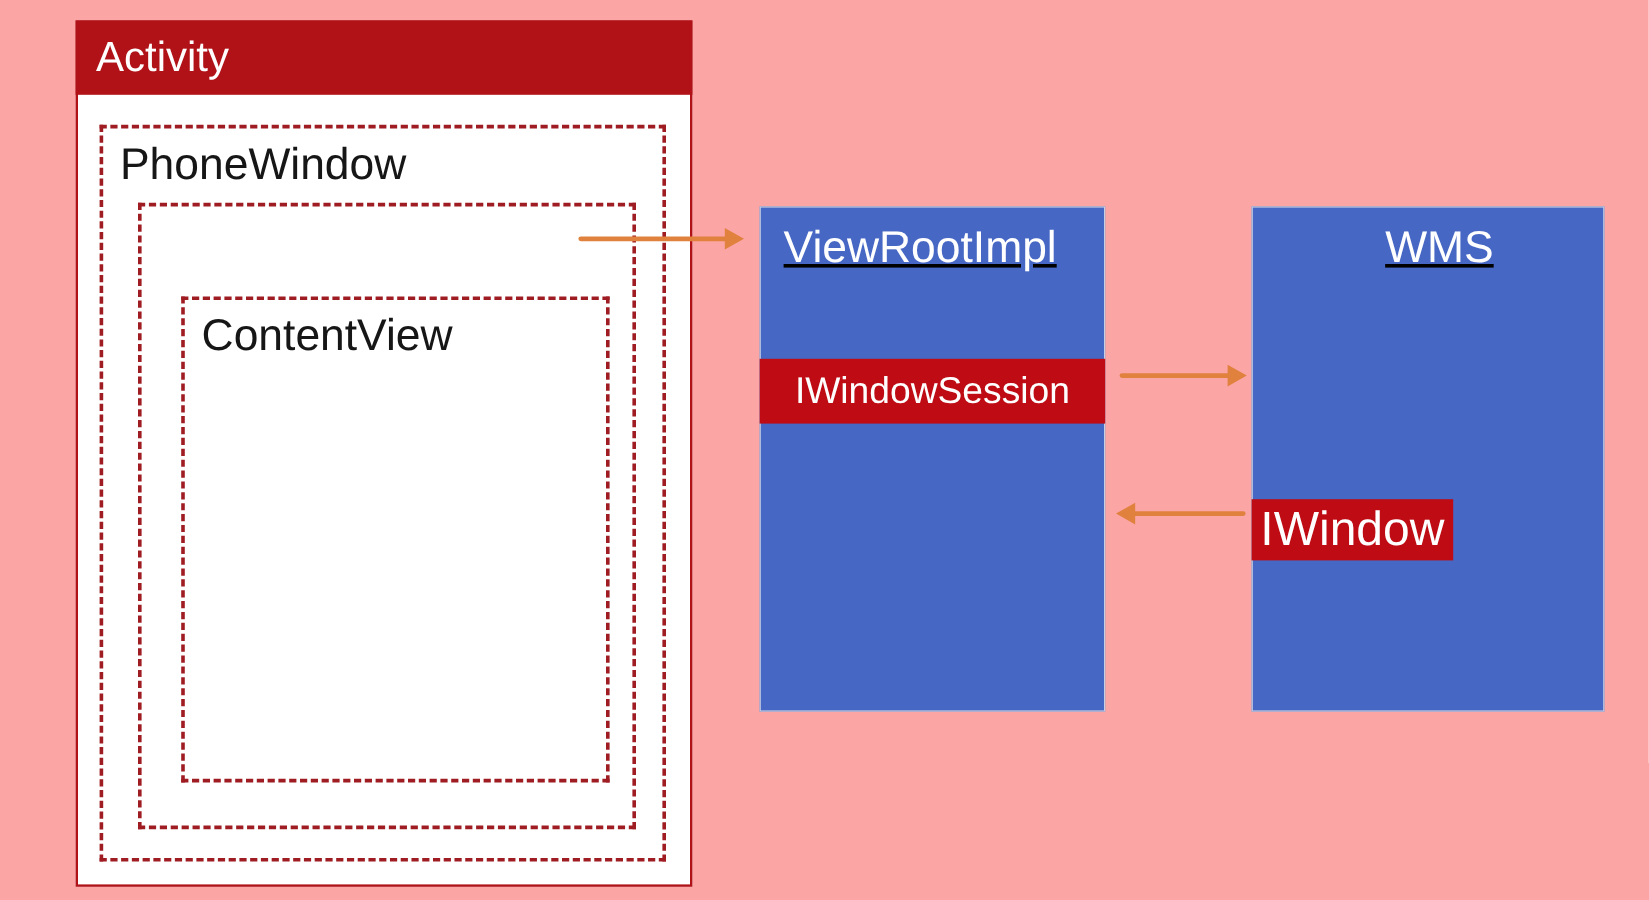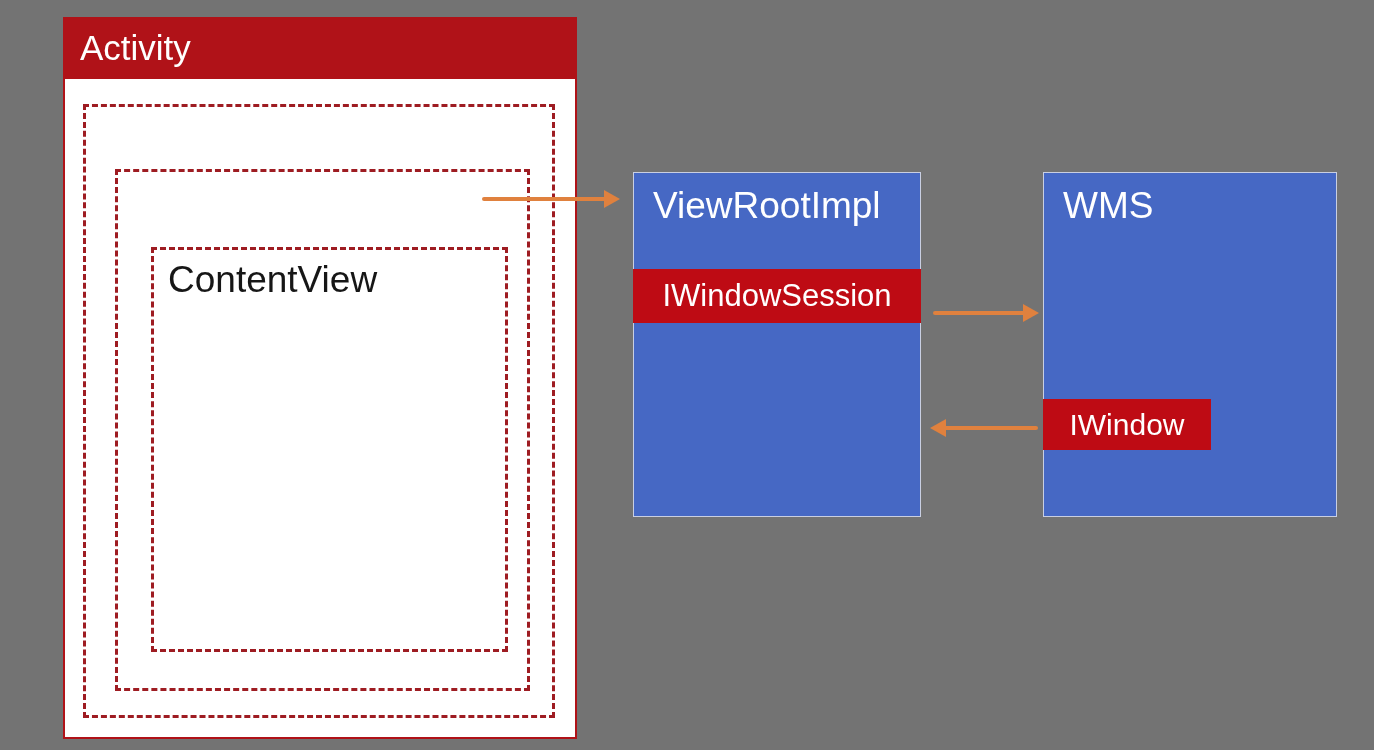--- a/index.html
+++ b/index.html
@@ -15,21 +15,21 @@
   * { margin: 0; padding: 0; box-sizing: border-box; }
   html, body { background: #ffffff; }
   body {
     font-family: "Liberation Sans", "DejaVu Sans", sans-serif;
     -webkit-font-smoothing: antialiased;
   }
   .stage {
     position: relative;
     width: 1374px;
     height: 750px;
-    background: #737373;
+    background: #fca5a5;
     overflow: hidden;
   }
 
   
   .activity-box {
     position: absolute;
     left: 63px; top: 17px;
     width: 514px; height: 722px;
     border: 2px solid var(--header-red);
     background: #ffffff;
@@ -59,52 +59,53 @@
     font-size: 37px;
     line-height: 46px;
     padding: 7px 0 0 14px;
     white-space: nowrap;
   }
 
   
   .blue-box {
     position: absolute;
     top: 172px;
-    height: 345px;
+    height: 421px;
     background: var(--box-blue);
     border: 1px solid var(--box-blue-edge);
+    text-decoration: underline;
   }
   .viewroot-box { left: 633px; width: 288px; }
-  .wms-box      { left: 1043px; width: 294px; }
+  .wms-box      { left: 1043px; width: 294px; text-align: center; }
   .blue-label {
     display: block;
     color: var(--text-light);
     font-size: 37px;
     line-height: 46px;
     padding: 10px 0 0 19px;
     white-space: nowrap;
   }
   .red-band {
     position: absolute;
     background: var(--band-red);
     color: var(--text-light);
     display: flex;
     align-items: center;
     justify-content: center;
     white-space: nowrap;
   }
   .session-band {
-    left: -1px; top: 96px;
+    left: -1px; top: 126px;
     width: calc(100% + 2px); height: 54px;
     font-size: 31px;
   }
   .iwindow-band {
-    left: -1px; top: 226px;
+    left: -1px; top: 243px;
     width: 168px; height: 51px;
-    font-size: 30px;
+    font-size: 40px;
   }
 
   
   .arrow { position: absolute; height: 18px; z-index: 5; }
   .arrow .shaft {
     position: absolute;
     top: 7px; height: 4px;
     background: var(--arrow-orange);
     border-radius: 2px;
   }
@@ -128,20 +129,21 @@
 <body>
 
 <div class="stage">
 
   <div class="activity-box">
     <div class="activity-header">
       <span>Activity</span>
     </div>
 
     <div class="dashed-box phonewindow-box">
+      <span class="nest-label">PhoneWindow</span>
 
       <div class="dashed-box decorview-box">
 
         <div class="dashed-box contentview-box">
           <span class="nest-label">ContentView</span>
         </div>
       </div>
     </div>
   </div>
 

